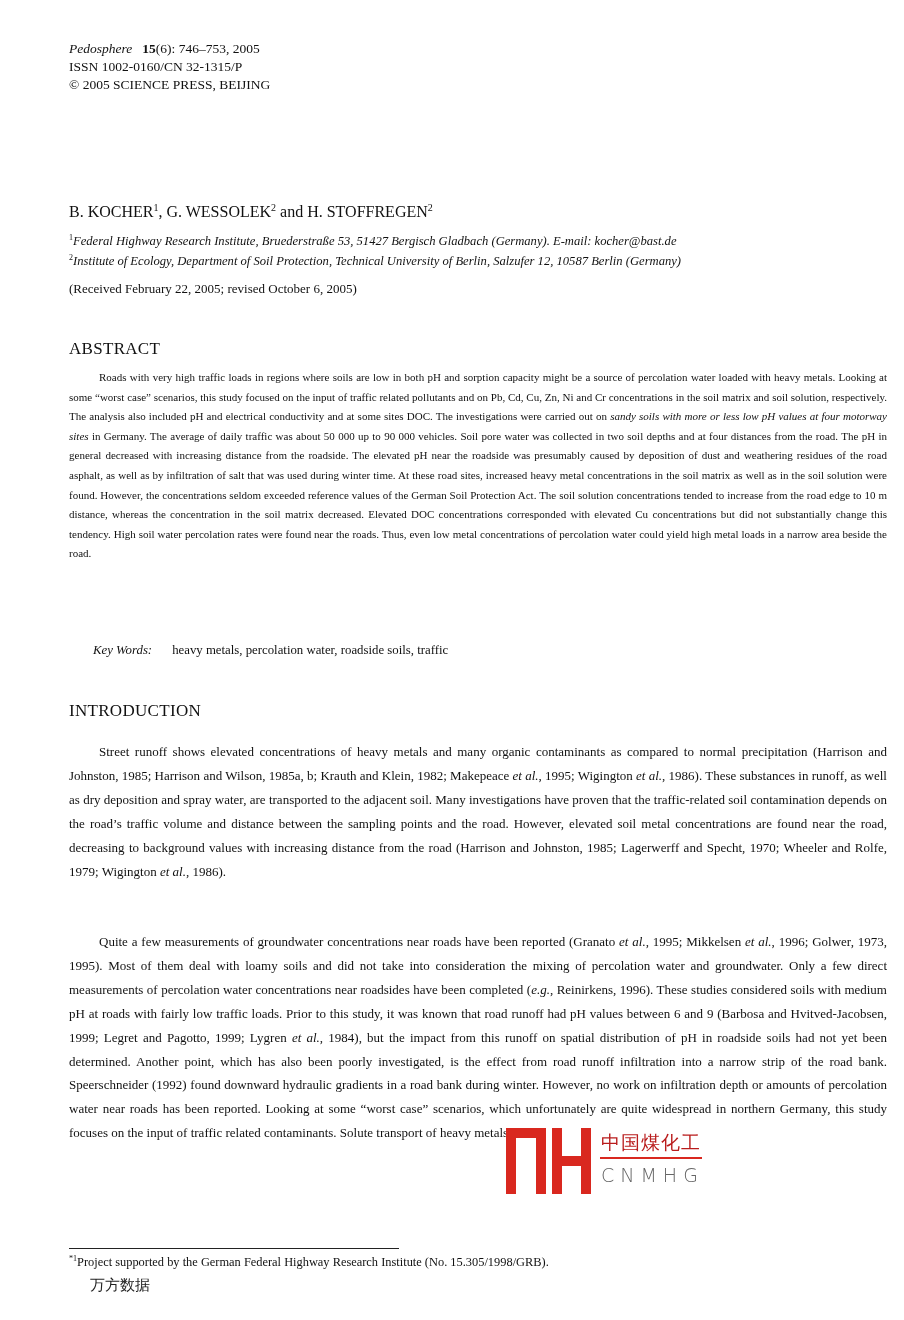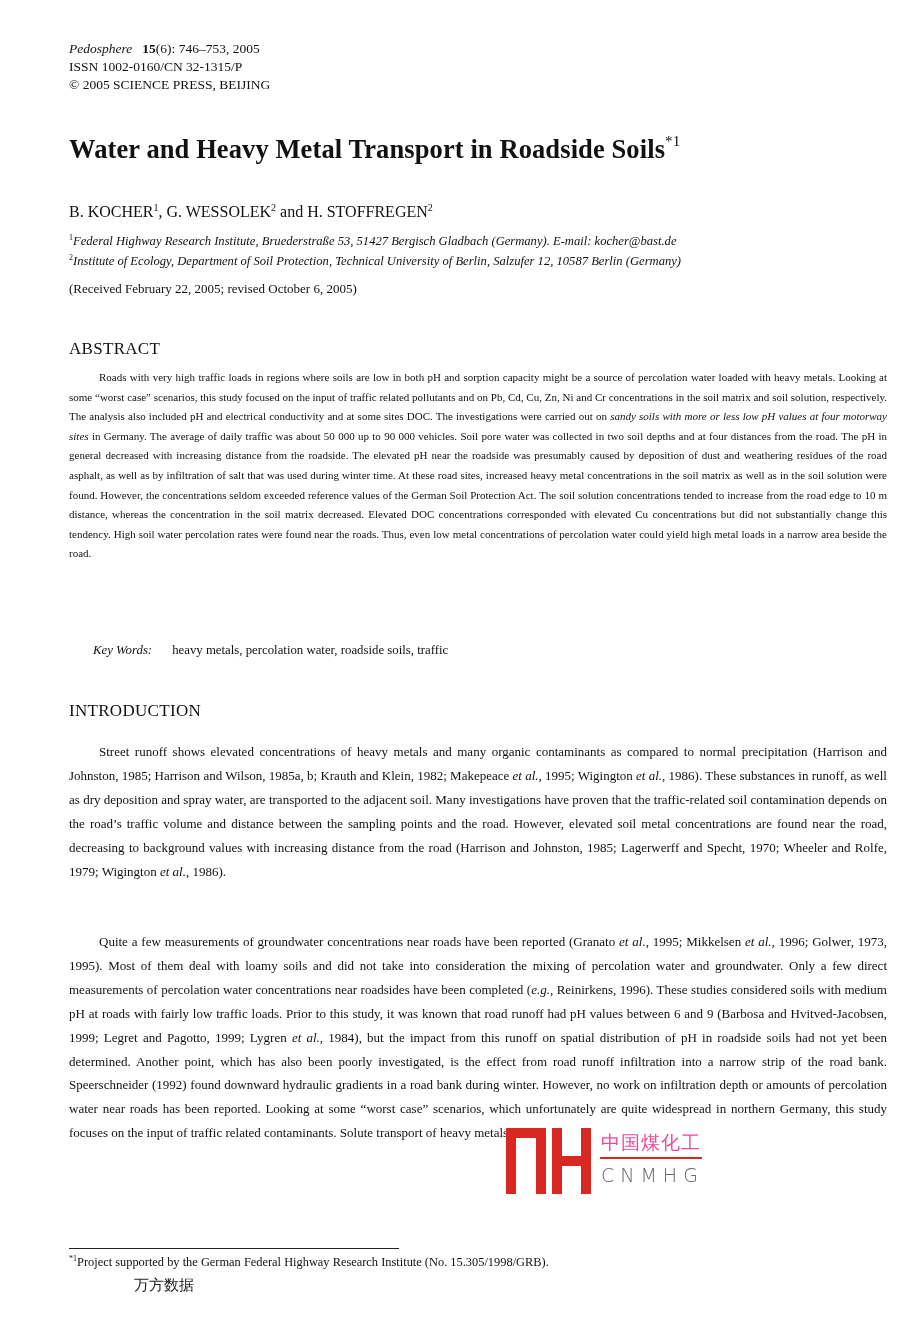--- a/index.html
+++ b/index.html
@@ -38,46 +38,43 @@
              font-family: "Liberation Serif", serif; font-size: 13px; line-height: 23.9px;
              text-align: justify; text-indent: 30px; }
   .intro-p1 { top: 740px; }
   .intro-p2 { top: 930px; }
   .intro-p .it { font-style: italic; }
   .fn-rule { position: absolute; left: 69px; top: 1248px; width: 330px; height: 1px; background: #222; }
   .footnote { position: absolute; left: 69px; top: 1254px; font-family: "Liberation Serif", serif;
               font-size: 12.4px; }
   .footnote sup { font-size: 8px; }
   .wanfang { position: absolute; left: 90px; top: 1276px; font-family: "DejaVu Sans", sans-serif;
-             font-size: 15px; color: #222; margin-left: 44px; }
+             font-size: 15px; color: #222; }
   .logo { position: absolute; left: 506px; top: 1128px; width: 196px; height: 66px; background: #fff; }
   .logo .mh { position: absolute; left: 0; top: 0; width: 85px; height: 66px; }
   .logo .cn { position: absolute; left: 95px; top: 2px; font-family: "DejaVu Sans", sans-serif;
-              font-size: 19px; color: #ec4899; letter-spacing: 1px; white-space: nowrap; }
+              font-size: 19px; color: #b91c1c; letter-spacing: 1px; white-space: nowrap; }
   .logo .line { position: absolute; left: 94px; top: 29px; width: 102px; height: 2px; background: #d9281f; }
   .logo .en { position: absolute; left: 95px; top: 36px; font-family: "DejaVu Sans", sans-serif;
               font-size: 19px; color: #666; letter-spacing: 6px; font-weight: 300; }
 </style>
 </head>
 <body>
 
 <div class="page">
 
   <div class="journal">
     <div>
       <span class="jname">Pedosphere</span>&nbsp;&nbsp;
       <span class="vol">15</span><span>(6): 746–753, 2005</span>
     </div>
     <div>ISSN 1002-0160/CN 32-1315/P</div>
     <div>© 2005 SCIENCE PRESS, BEIJING</div>
   </div>
 
-  <div class="title">
-    <span>Water and Heavy Metal Transport in Roadside Soils</span><sup>*1</sup>
-  </div>
 
   <div class="authors">
     <span>B. KOCHER</span><sup>1</sup><span>, </span><span>G. WESSOLEK</span><sup>2</sup><span style="white-space:pre"> and </span><span>H. STOFFREGEN</span><sup>2</sup>
   </div>
 
   <div class="aff aff1">
     <sup>1</sup><span>Federal Highway Research Institute, Bruederstraße 53, 51427 Bergisch Gladbach (Germany). E-mail: kocher@bast.de</span>
   </div>
   <div class="aff aff2">
     <sup>2</sup><span>Institute of Ecology, Department of Soil Protection, Technical University of Berlin, Salzufer 12, 10587 Berlin (Germany)</span>

